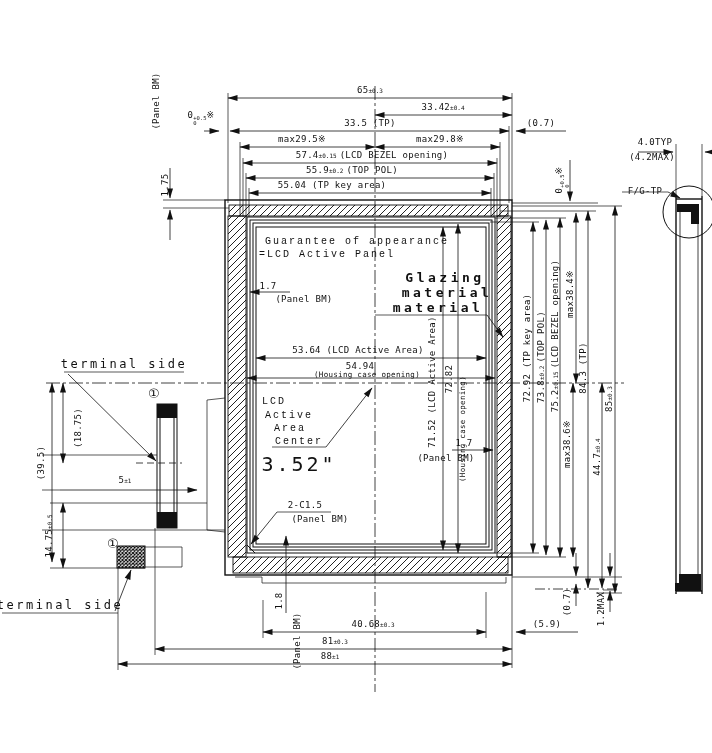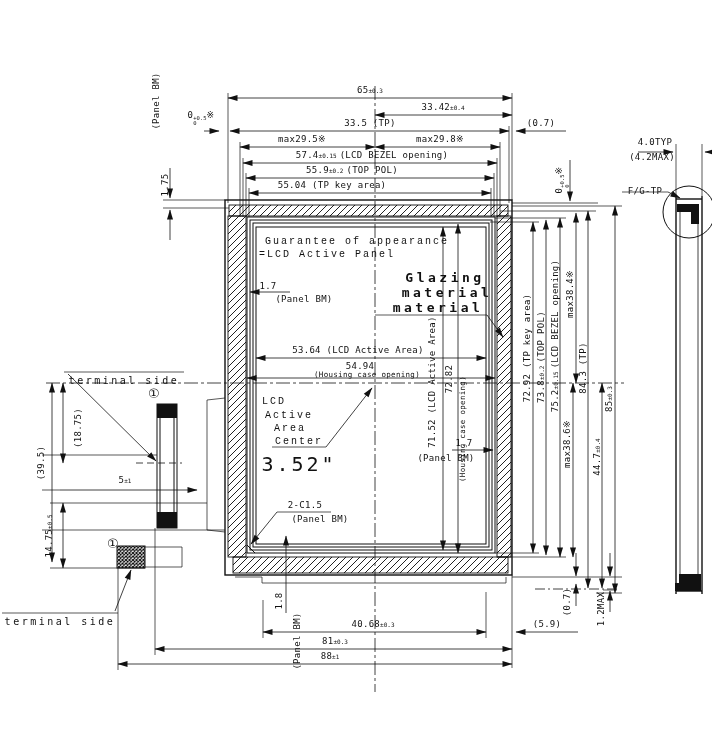--- a/index.html
+++ b/index.html
@@ -11,21 +11,21 @@
   .rot{transform:translate(-50%,-50%) rotate(-90deg);}
   .tol{font-size:6px;letter-spacing:0;}
   .sfx{margin-left:3px;}
   .sm{font-size:7.5px;}
   .stk{display:inline-flex;flex-direction:column;font-size:5.5px;line-height:5px;
        letter-spacing:0;vertical-align:-2px;text-align:left;}
   .note{font-size:10px;line-height:11px;letter-spacing:2px;font-family:Liberation Mono, monospace;}
   .glz{font-size:13px;line-height:13px;letter-spacing:3.5px;font-weight:bold;}
   .big{font-size:20px;line-height:20px;letter-spacing:3px;}
   .mark{font-size:13px;font-family:"DejaVu Sans",sans-serif;}
-  .ts{font-size:10px;letter-spacing:2.5px;margin-top:16px;}
+  .ts{font-size:12px;letter-spacing:2.5px;}
 </style>
 </head>
 <body>
 
 <div class="stage">
 
 <svg width="712" height="753" viewBox="0 0 712 753">
   <defs>
     <pattern id="hatch" patternUnits="userSpaceOnUse" width="7" height="7">
       <path d="M-1,8 L8,-1" stroke="#222" stroke-width="1" fill="none"></path>

